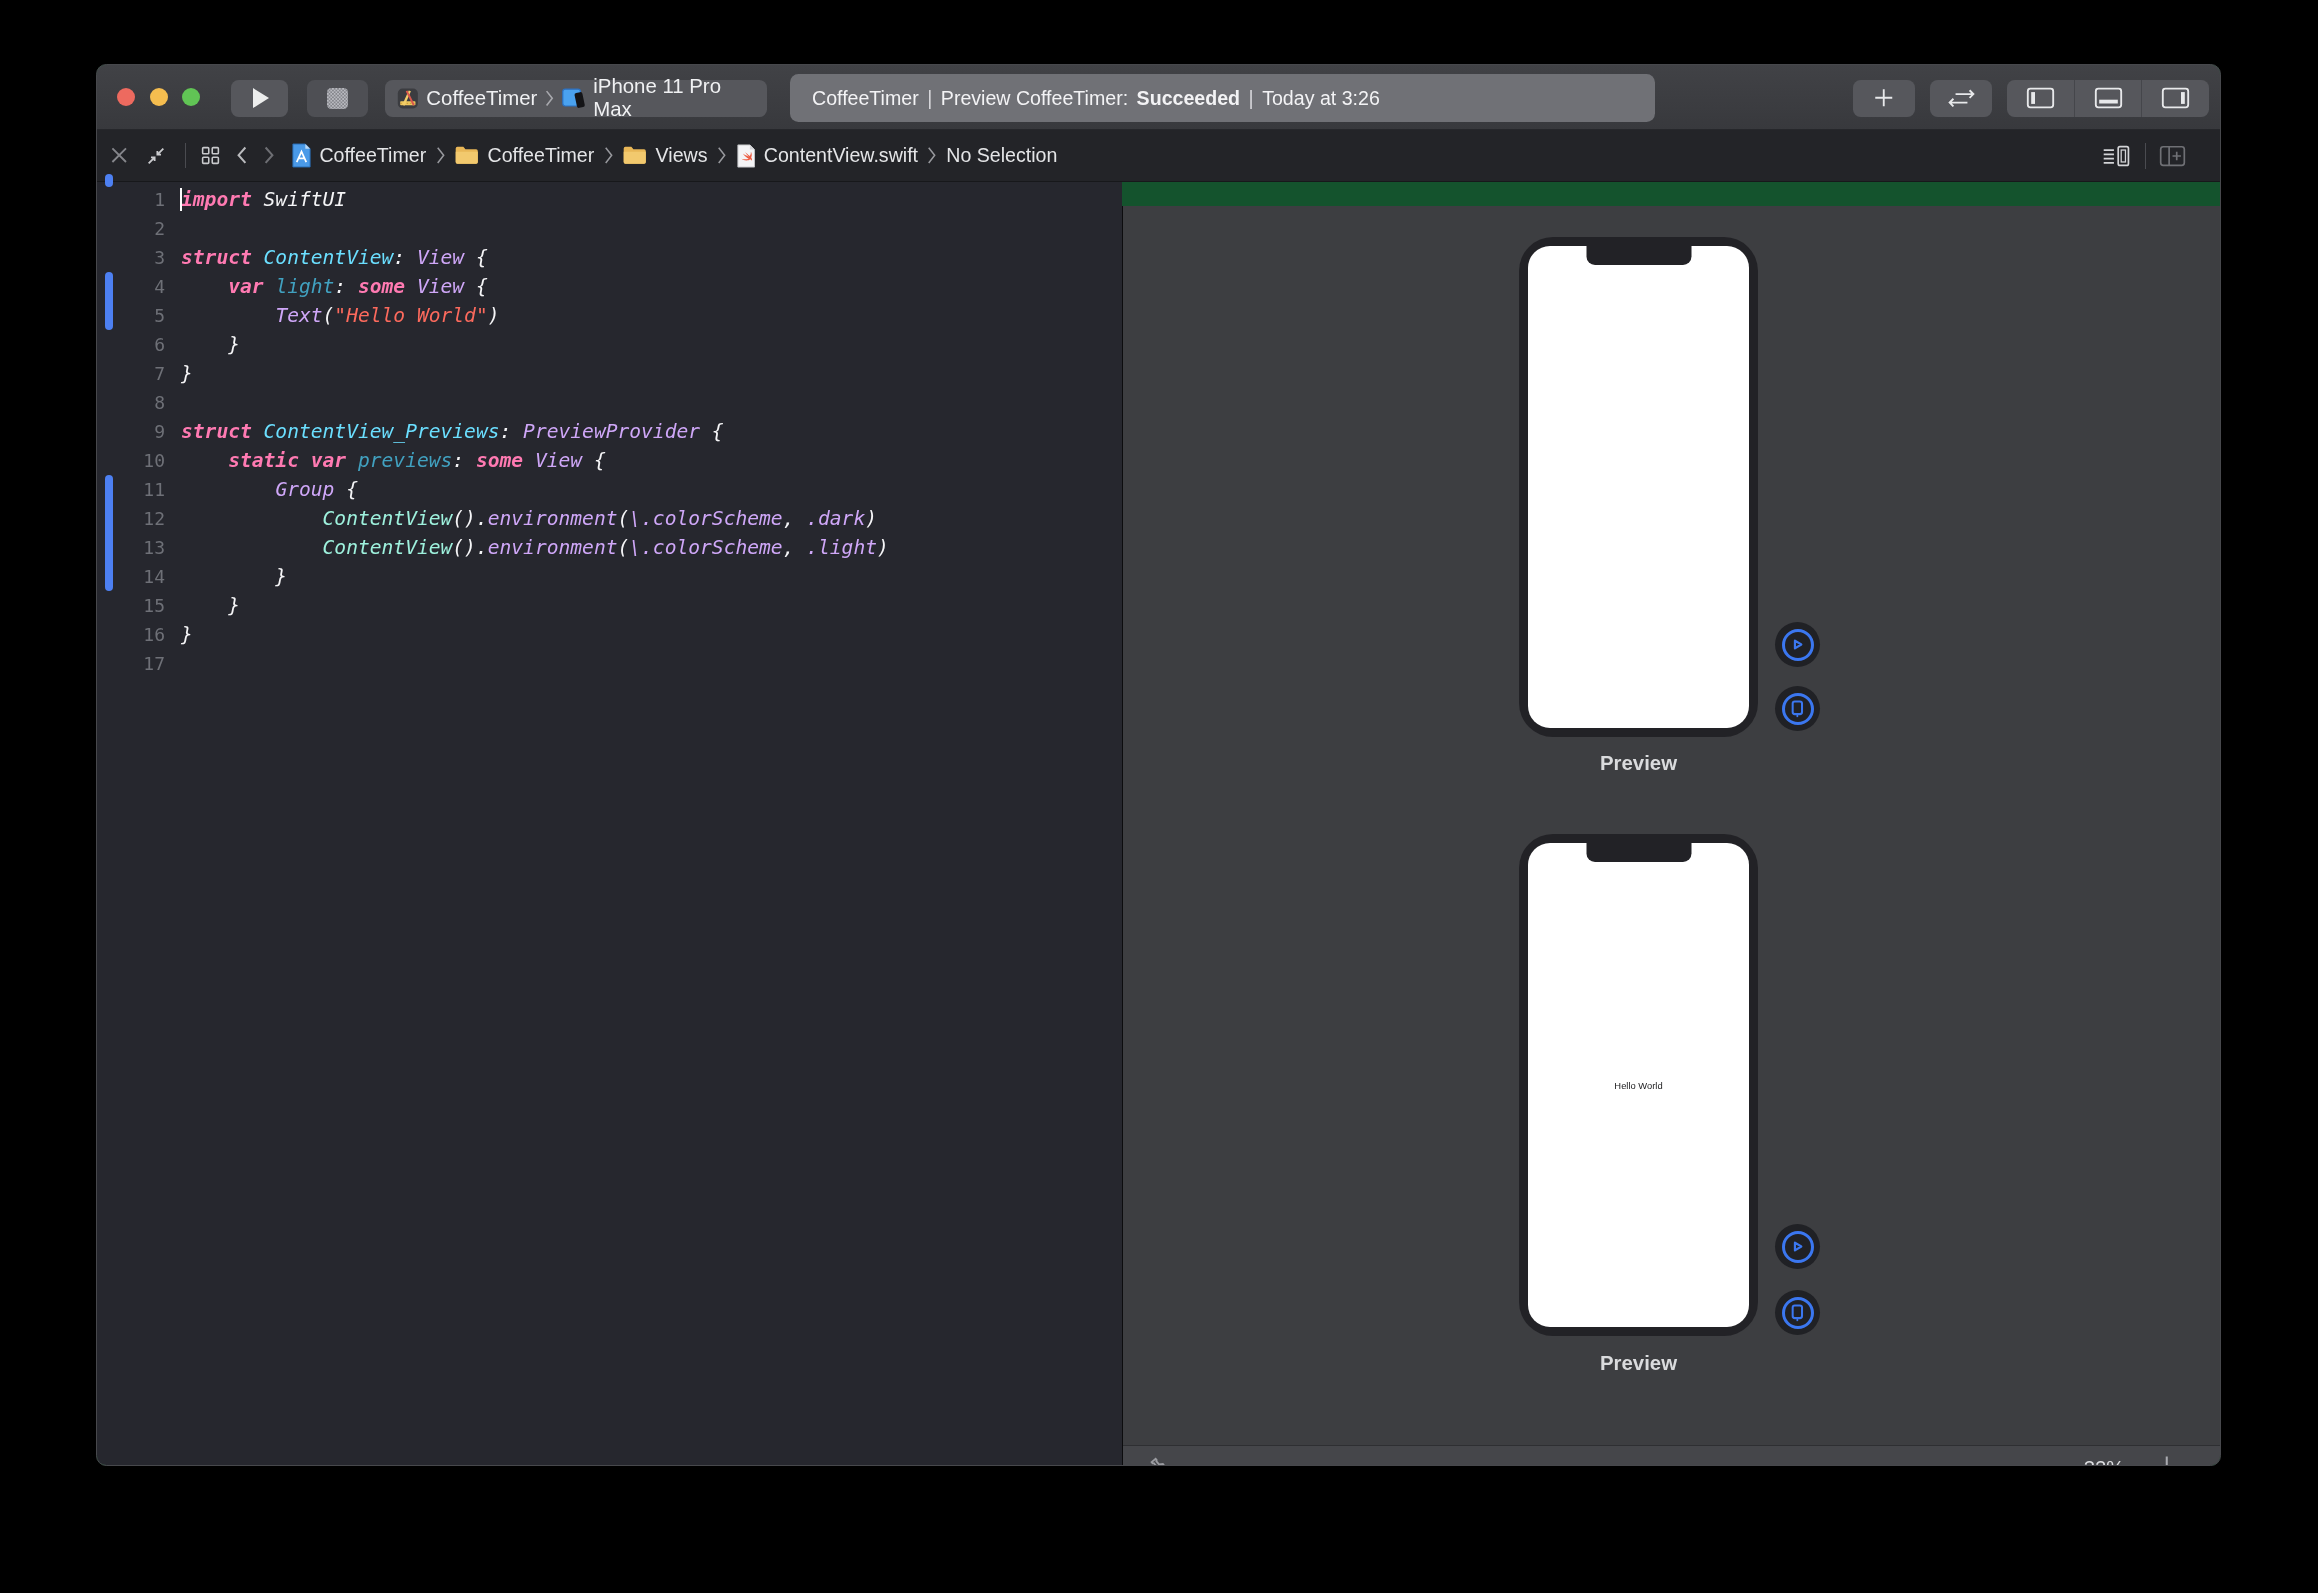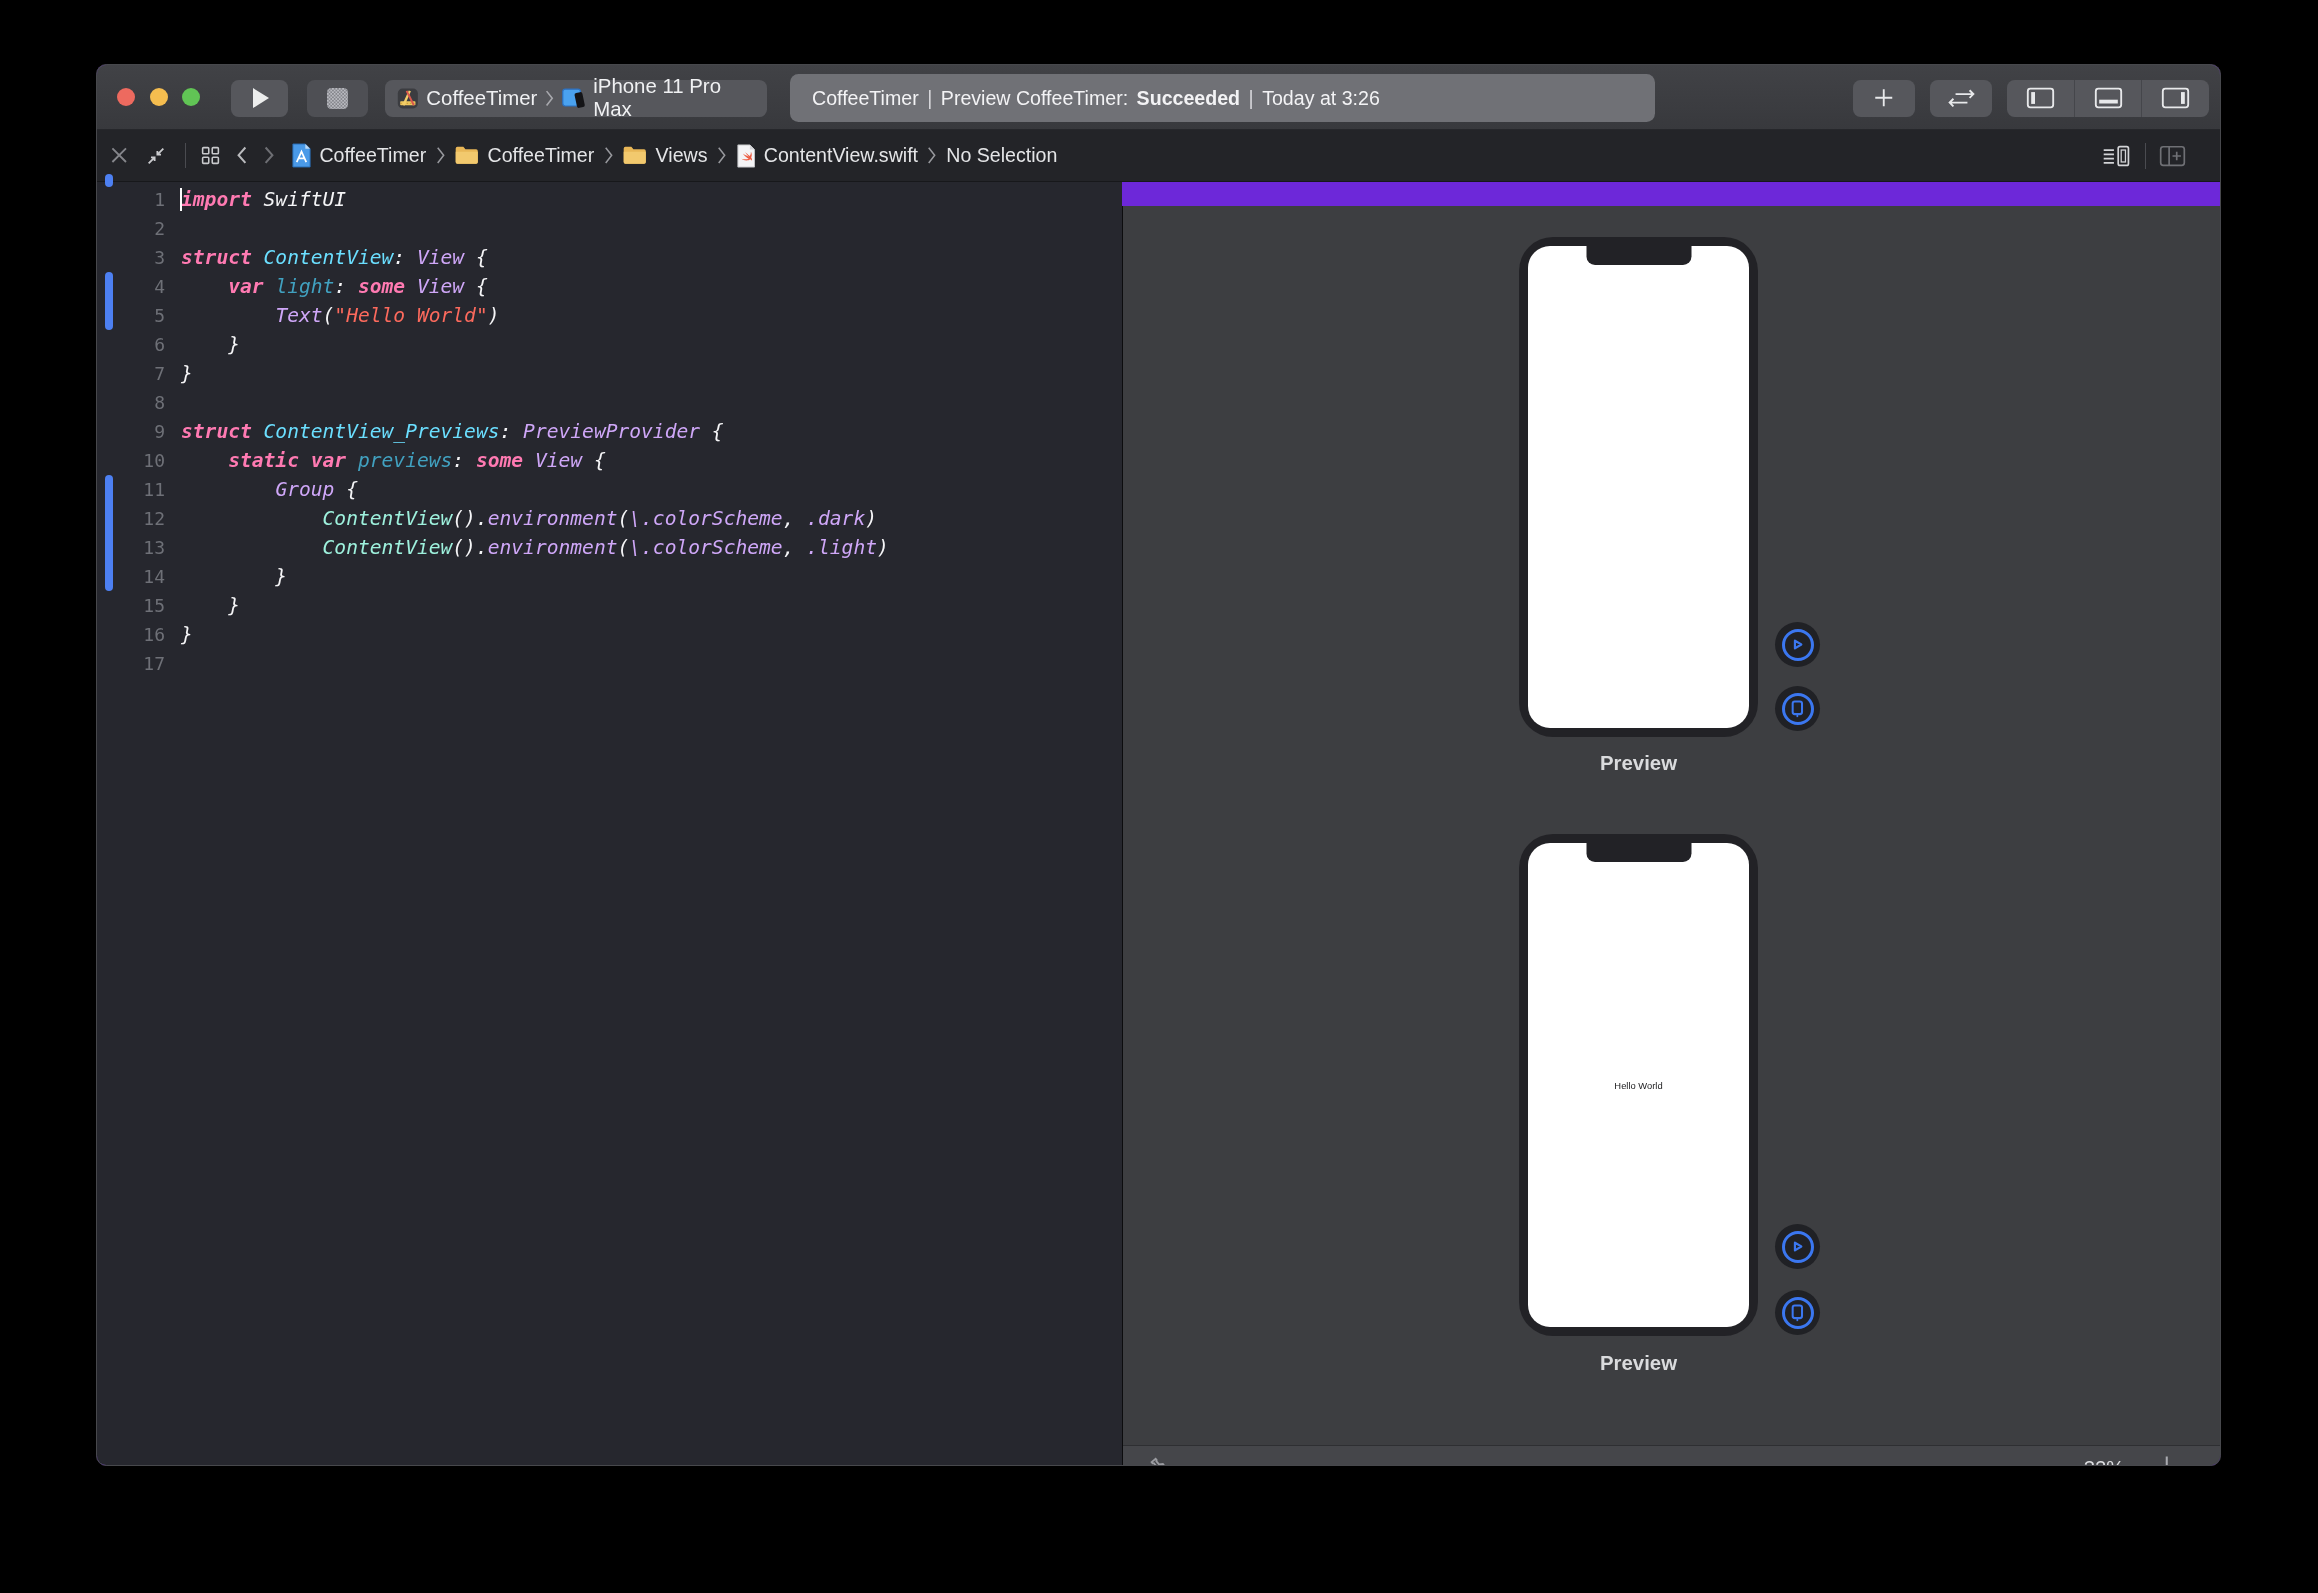--- a/index.html
+++ b/index.html
@@ -1,20 +1,20 @@
 <!DOCTYPE html>
 <html style="font-size:13.6px"><head>
 <meta charset="utf-8">
 <style>
   html,body{margin:0;padding:0;background:#000;width:2319px;height:1594px;overflow:hidden;
     font-family:"Liberation Sans",sans-serif;-webkit-font-smoothing:antialiased;}
   *{box-sizing:border-box;}
 
   .window{position:absolute;left:96px;top:64px;width:2125px;height:1402px;border-radius:10.2px;
-    background:#6d28d9;overflow:hidden;border:0.9px solid #47484c;
+    background:#14532d;overflow:hidden;border:0.9px solid #47484c;
     box-shadow:inset 0 -1.7px 0 #5e5f63, inset 0 0.9px 0 #55565a;}
 
   
   .titlebar{position:absolute;left:0;top:0;width:100%;height:65px;
     background:linear-gradient(#414246,#38393d);border-bottom:0.9px solid #26272b;}
   .traffic{position:absolute;top:23px;width:18px;height:18px;border-radius:50%;}
   .t-red{left:20.4px;background:#ed6a5f;}
   .t-yellow{left:53px;background:#f5bd4f;}
   .t-green{left:85px;background:#61c455;}
 

